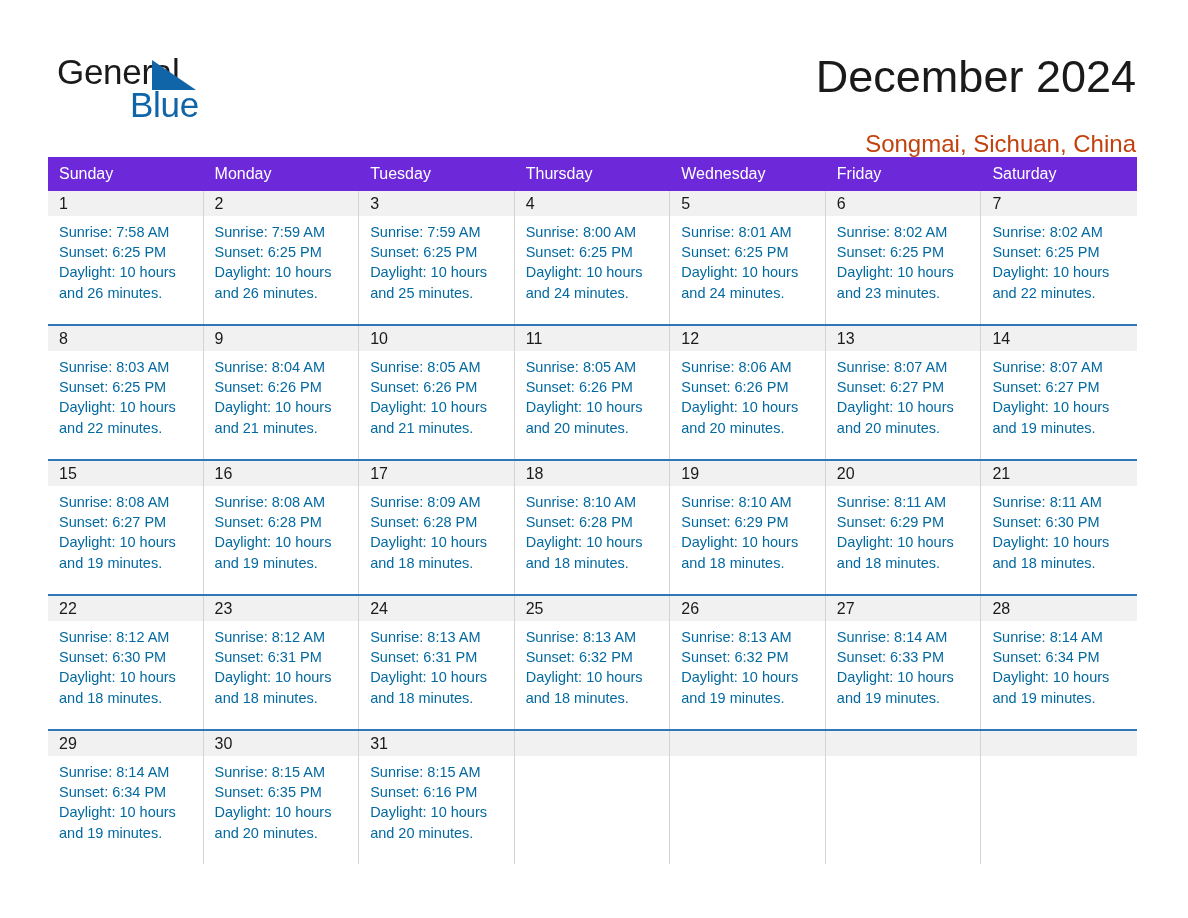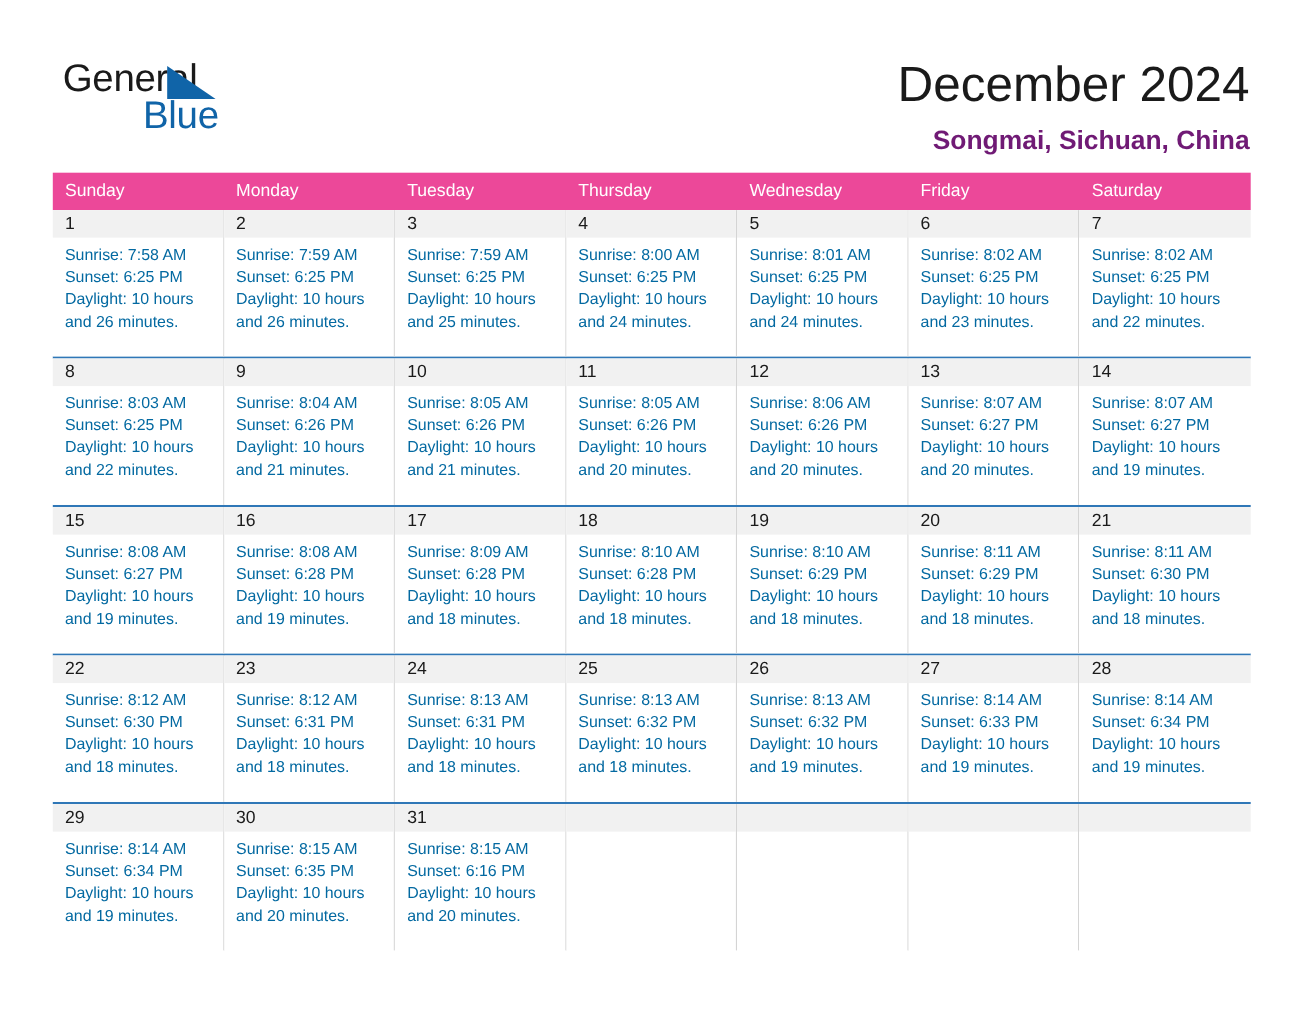--- a/index.html
+++ b/index.html
@@ -74,39 +74,39 @@
     text-align: right;
   }
   .cal-title {
     font-size: 45px;
     line-height: 54px;
     font-weight: 400;
     color: #1a1a1a;
     white-space: nowrap;
   }
   .cal-subtitle {
-    margin-top: 10px;
+    margin-top: 26px;
     font-size: 24px;
     line-height: 28px;
-    font-weight: 700;
-    color: #701a75;
+    font-weight: 400;
+    color: #c2410c;
     white-space: nowrap;
   }
 
   
   .calendar {
     position: absolute;
     left: 48px;
     top: 157px;
     width: 1089px;
   }
   .weekdays {
     display: grid;
     grid-template-columns: repeat(7, 1fr);
-    background: #ec4899;
+    background: #6d28d9;
   }
   .weekday {
     color: #ffffff;
     font-size: 16px;
     line-height: 19px;
     padding: 7px 0 8px 11px;
     box-sizing: border-box;
   }
 
   .week {

